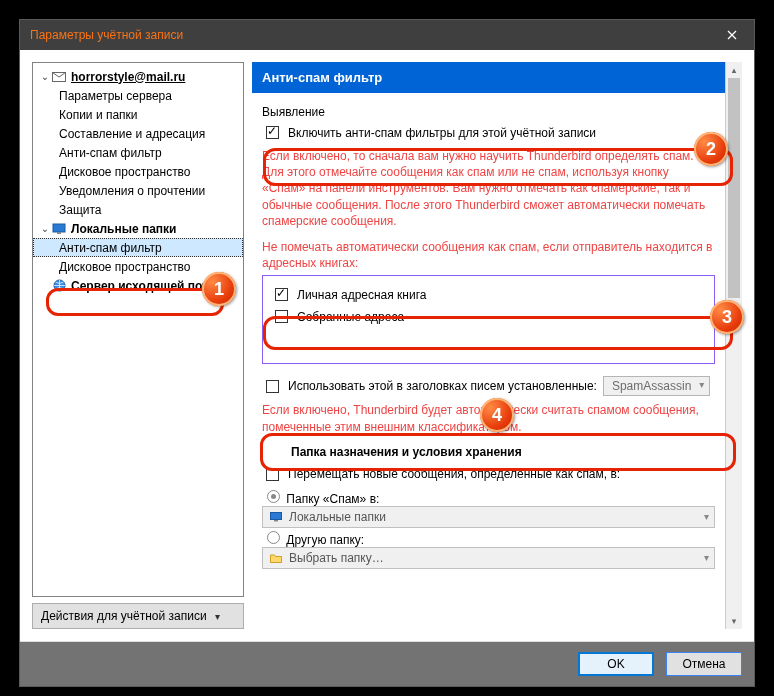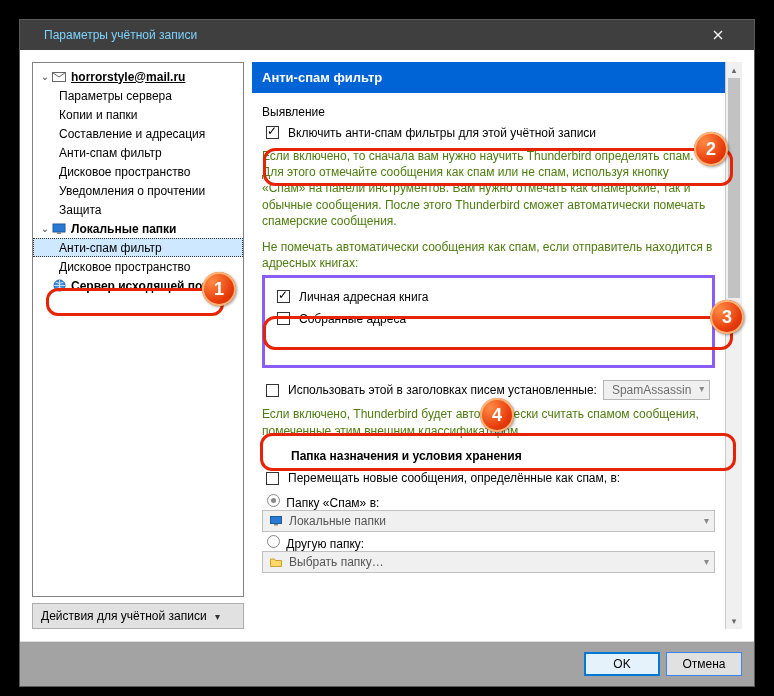--- a/index.html
+++ b/index.html
@@ -17,25 +17,25 @@
     position: absolute;
     left: 20px; top: 20px;
     width: 734px; height: 666px;
     background: #fff;
     box-shadow: 0 0 0 1px #5a5a5a;
     display: flex;
     flex-direction: column;
   }
   .titlebar {
     background: #3f3f3f;
-    color: #7dd3fc;
+    color: #f97316;
     height: 30px;
     display: flex;
     align-items: center;
-    padding: 0 24px;
+    padding: 0 10px;
     font-size: 12px;
   }
   .titlebar .title { flex: 1; }
   .titlebar .close {
     width: 44px; height: 30px;
     display: flex; align-items: center; justify-content: center;
     cursor: pointer;
     margin-right: -10px;
   }
   .content {
@@ -159,24 +159,24 @@
   .chk:checked::after {
     content: "✓";
     position: absolute;
     left: 0; top: -3px;
     font-size: 12px;
     color: #000;
   }
   .para {
     margin: 6px 0 10px 0;
     line-height: 1.35;
-    color: #4d7c0f;
+    color: #ef4444;
   }
   .inset-box {
-    border: 3px solid #8b5cf6;
+    border: 1px solid #8b5cf6;
     padding: 6px 8px;
     margin: 4px 0 10px 0;
   }
   .inline-select {
     display:inline-block;
     border:1px solid #b5b5b5;
     background:#f0f0f0;
     color:#6d6d6d;
     padding: 2px 18px 2px 8px;
     font-size:12px;
@@ -214,22 +214,22 @@
   .folder-select .ficon{
     width:14px;height:14px; margin-right:6px;
     display:inline-flex;align-items:center;justify-content:center;
     font-size:11px;
   }
   .footer {
     border-top: 1px solid #ddd;
     padding: 10px 12px;
     display: flex;
     justify-content: flex-end;
-    gap: 6px;
-    background: #a3a3a3;
+    gap: 12px;
+    background: #737373;
   }
   .btn {
     min-width: 76px;
     height: 24px;
     border: 1px solid #3b82f6;
     background: #e1e1e1;
     font-family: inherit;
     font-size: 12px;
     cursor: pointer;
   }

